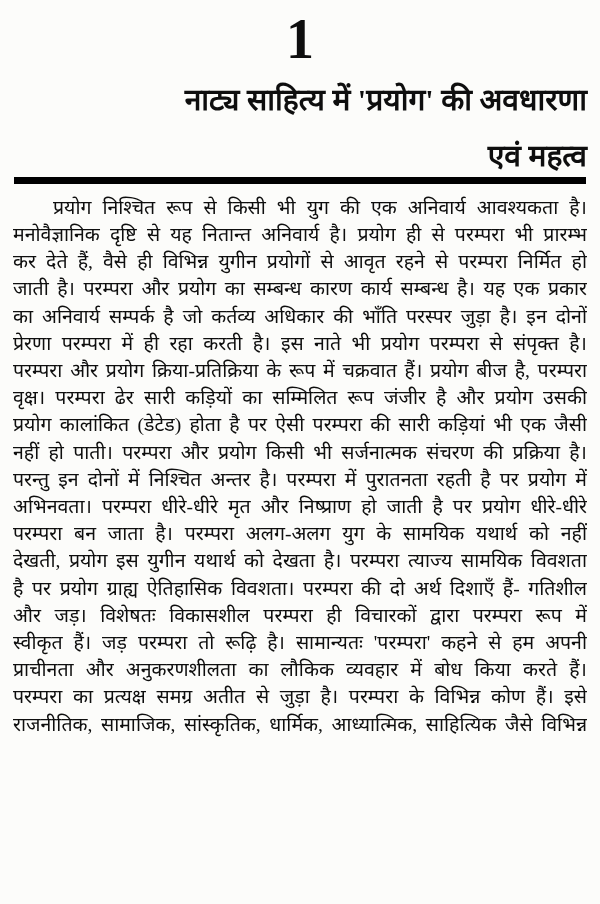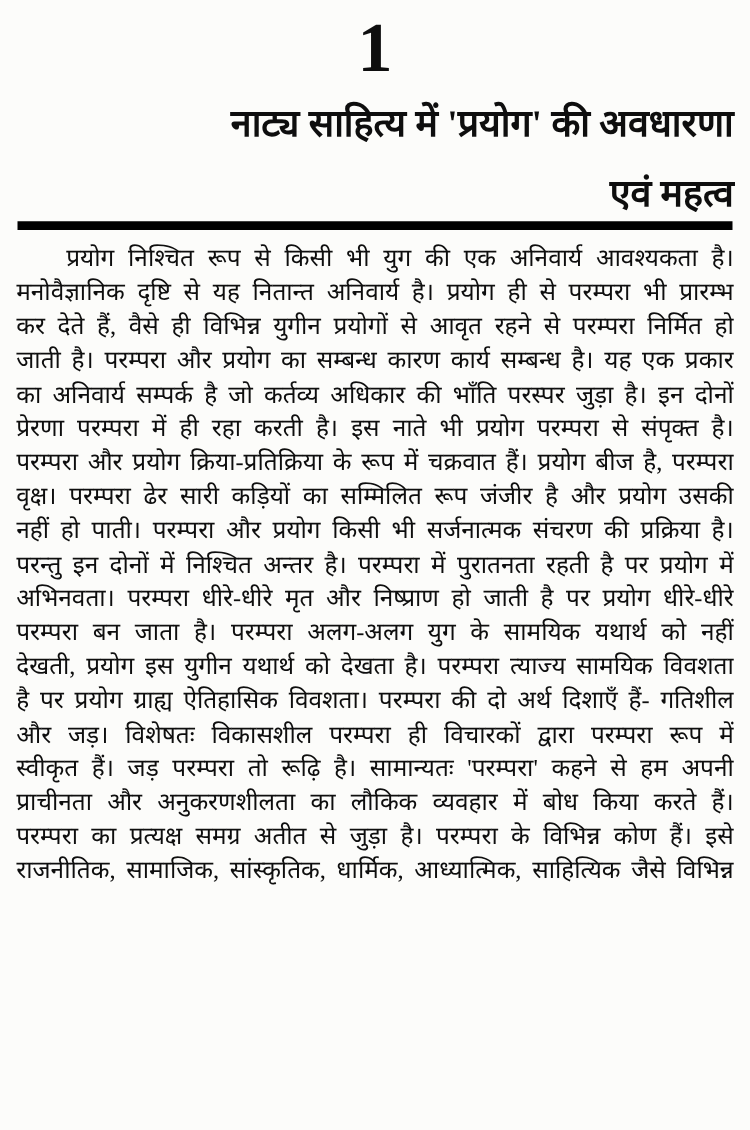--- a/index.html
+++ b/index.html
@@ -77,20 +77,21 @@
 
   <div class="body-text">
     <div class="body-line first">प्रयोग निश्चित रूप से किसी भी युग की एक अनिवार्य आवश्यकता है।</div>
     <div class="body-line">मनोवैज्ञानिक दृष्टि से यह नितान्त अनिवार्य है। प्रयोग ही से परम्परा भी प्रारम्भ</div>
     <div class="body-line">कर देते हैं, वैसे ही विभिन्न युगीन प्रयोगों से आवृत रहने से परम्परा निर्मित हो</div>
     <div class="body-line">जाती है। परम्परा और प्रयोग का सम्बन्ध कारण कार्य सम्बन्ध है। यह एक प्रकार</div>
     <div class="body-line">का अनिवार्य सम्पर्क है जो कर्तव्य अधिकार की भाँति परस्पर जुड़ा है। इन दोनों</div>
     <div class="body-line">प्रेरणा परम्परा में ही रहा करती है। इस नाते भी प्रयोग परम्परा से संपृक्त है।</div>
     <div class="body-line">परम्परा और प्रयोग क्रिया-प्रतिक्रिया के रूप में चक्रवात हैं। प्रयोग बीज है, परम्परा</div>
     <div class="body-line">वृक्ष। परम्परा ढेर सारी कड़ियों का सम्मिलित रूप जंजीर है और प्रयोग उसकी</div>
+    <div class="body-line">प्रयोग कालांकित (डेटेड) होता है पर ऐसी परम्परा की सारी कड़ियां भी एक जैसी</div>
     <div class="body-line">नहीं हो पाती। परम्परा और प्रयोग किसी भी सर्जनात्मक संचरण की प्रक्रिया है।</div>
     <div class="body-line">परन्तु इन दोनों में निश्चित अन्तर है। परम्परा में पुरातनता रहती है पर प्रयोग में</div>
     <div class="body-line">अभिनवता। परम्परा धीरे-धीरे मृत और निष्प्राण हो जाती है पर प्रयोग धीरे-धीरे</div>
     <div class="body-line">परम्परा बन जाता है। परम्परा अलग-अलग युग के सामयिक यथार्थ को नहीं</div>
     <div class="body-line">देखती, प्रयोग इस युगीन यथार्थ को देखता है। परम्परा त्याज्य सामयिक विवशता</div>
     <div class="body-line">है पर प्रयोग ग्राह्य ऐतिहासिक विवशता। परम्परा की दो अर्थ दिशाएँ हैं- गतिशील</div>
     <div class="body-line">और जड़। विशेषतः विकासशील परम्परा ही विचारकों द्वारा परम्परा रूप में</div>
     <div class="body-line">स्वीकृत हैं। जड़ परम्परा तो रूढ़ि है। सामान्यतः 'परम्परा' कहने से हम अपनी</div>
     <div class="body-line">प्राचीनता और अनुकरणशीलता का लौकिक व्यवहार में बोध किया करते हैं।</div>
     <div class="body-line">परम्परा का प्रत्यक्ष समग्र अतीत से जुड़ा है। परम्परा के विभिन्न कोण हैं। इसे</div>

